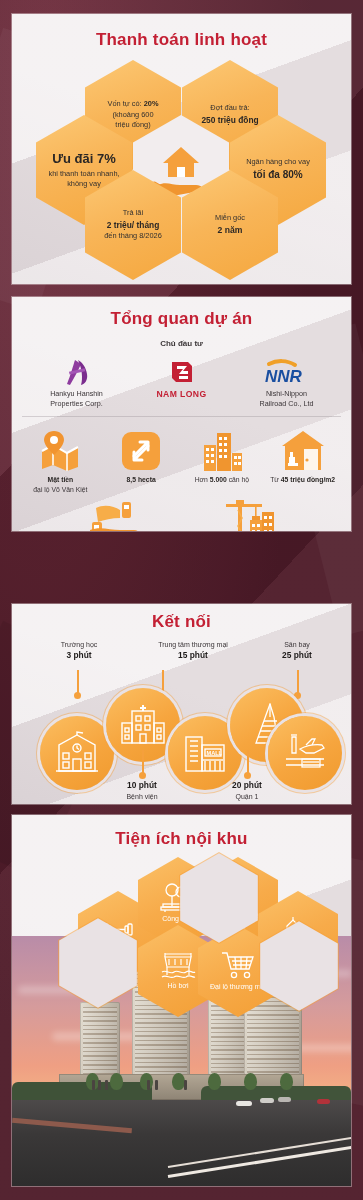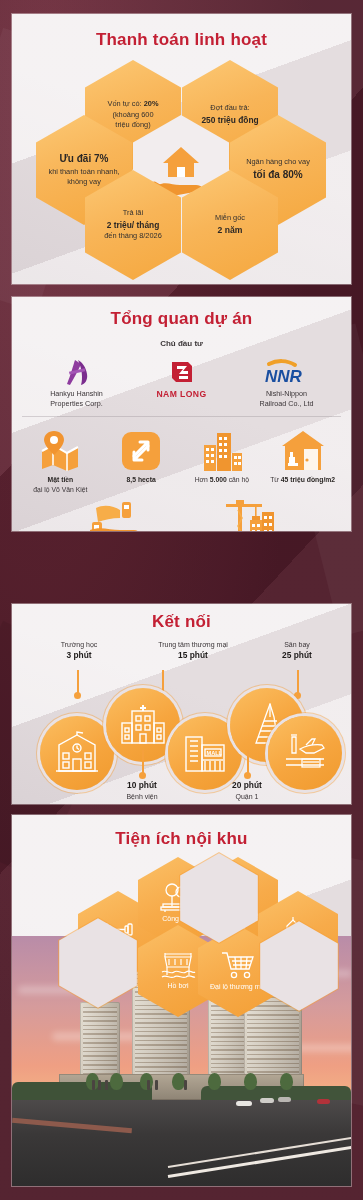--- a/index.html
+++ b/index.html
@@ -182,21 +182,21 @@
 
     <div class="hex h-tr">
       <div class="txt">
         <span>Đợt đầu trả:</span><br>
         <b style="font-size:8.4px">250 triệu đồng</b>
       </div>
     </div>
 
     <div class="hex h-ml">
       <div class="txt">
-        <b style="font-size:10px">Ưu đãi 7%</b><br>
+        <b style="font-size:13px">Ưu đãi 7%</b><br>
         <span>khi thanh toán nhanh,</span><br>
         <span>không vay</span>
       </div>
     </div>
 
     <div class="hex-center h-mc">
       <svg width="62" height="58" viewBox="0 0 62 58">
         <path d="M31 6 L49 22 L44 22 L44 36 L18 36 L18 22 L13 22 Z" fill="#f5a03c"></path>
         <rect x="27" y="26" width="8" height="10" fill="#fff"></rect>
         <path d="M8 44 C16 40 22 44 30 44 L46 44 C52 44 54 48 50 50 L28 54 C20 56 14 52 8 48 Z" fill="#f0952f"></path>

